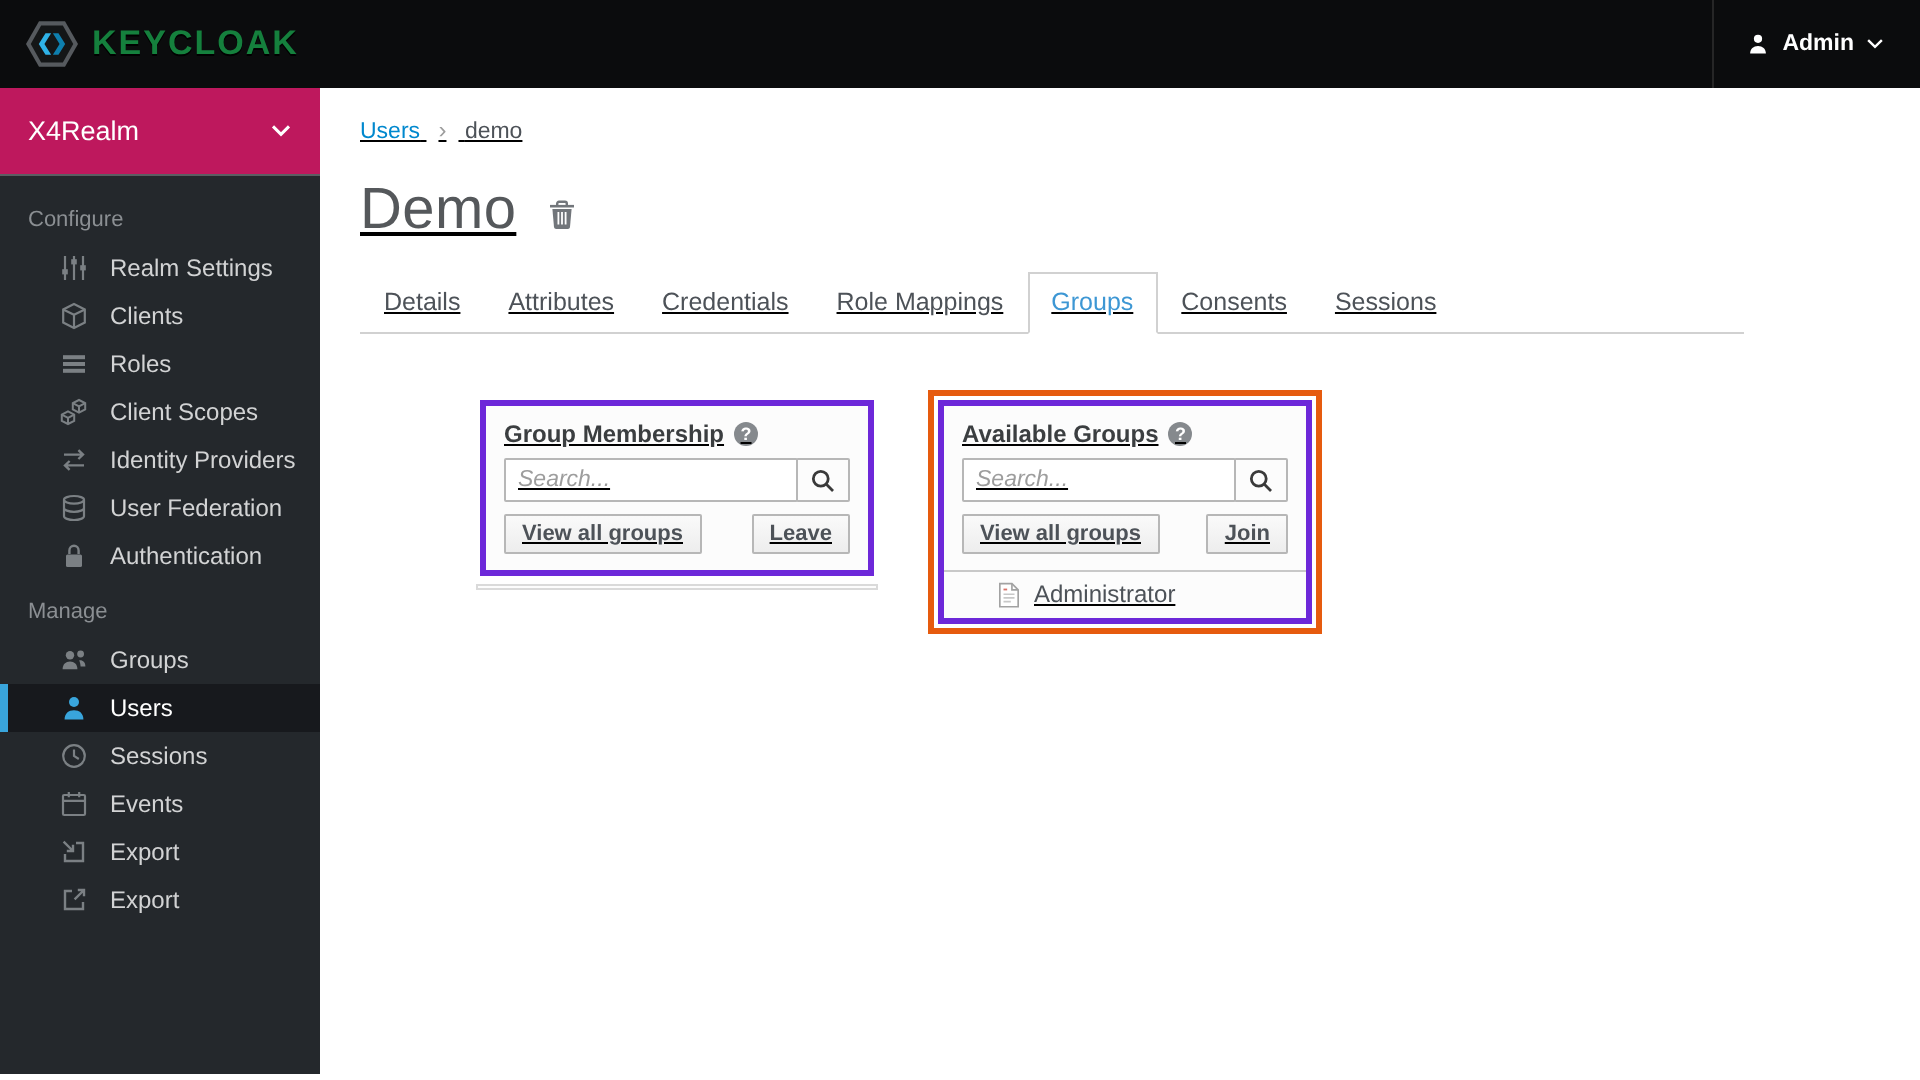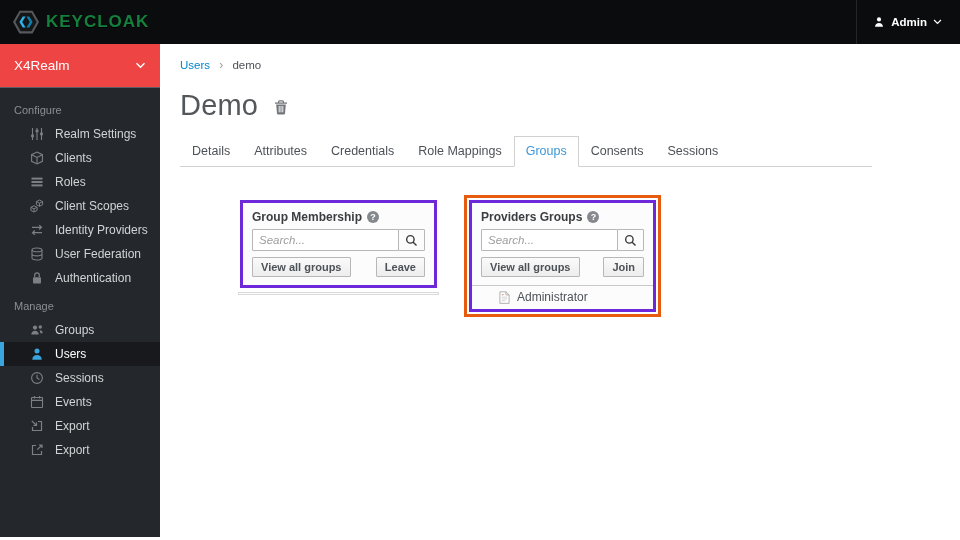--- a/index.html
+++ b/index.html
@@ -13,35 +13,35 @@
   .brand { display:flex; align-items:center; gap:7px; padding-left:13px; cursor:pointer; }
   .brand-text { font-size:17px; font-weight:bold; letter-spacing:1px; color:#15803d;
                 text-shadow:0 1px 0 #000; }
   .usermenu { display:flex; align-items:center; gap:6px; height:56px; padding:0 18px 0 16px;
               border-left:1px solid #262626; color:#fff; font-size:11.5px; font-weight:bold;
               cursor:pointer; }
 
   
   .sidebar { position:absolute; top:44px; left:0; width:160px; height:493px;
              background:#24282c; }
-  .realm-sel { height:44px; background:#ef4444; display:flex; align-items:center;
+  .realm-sel { height:44px; background:#be185d; display:flex; align-items:center;
                justify-content:space-between; padding:4px 14px; color:#fff; font-size:13.5px;
                border-bottom:1px solid #5b5e62; cursor:pointer; }
   .nav { padding-top:6px; }
   .sec-label { padding:10px 14px 6px; font-size:11px; color:#8b8f93; }
   .nav-item { height:24px; display:flex; align-items:center; gap:11px;
               padding-left:30px; cursor:pointer; color:#d2d3d4; font-size:12px; }
   .nav-item .nicon { width:14px; height:14px; color:#7b8084; flex:0 0 14px; display:flex; }
   .nav-item.active { background:#17191d; border-left:4px solid #39a5dc; padding-left:26px;
                      color:#fff; }
   .nav-item.active .nicon { color:#39a5dc; }
 
   
   .content { position:absolute; top:44px; left:160px; width:732px; height:496px;
-             background:#fff; padding:12px 20px 0; }
+             background:#fff; padding:12px 20px 0;text-decoration:underline; }
   .breadcrumb { font-size:11.5px; margin:2px 0 0; }
   .crumb-link { color:#0088ce; text-decoration:none; cursor:pointer; }
   .crumb-sep { color:#9d9d9d; margin:0 6px; font-size:12px; }
   .crumb-cur { color:#4d5258; }
   .page-title { display:flex; align-items:center; gap:15px; margin:17px 0 12px; }
   .page-title h1 { font-size:29px; font-weight:300; color:#55585b; letter-spacing:.2px; }
   .trash-btn { color:#72767b; cursor:pointer; display:flex; margin-top:4px; }
 
   .tabs { display:flex; border-bottom:1px solid #d1d1d1; margin-top:14px; }
   .tab { padding:7px 11px 8px; font-size:12.5px; color:#4d5258; cursor:pointer;
@@ -305,21 +305,21 @@
           <button class="btn">View all groups</button>
           <button class="btn">Leave</button>
         </div>
       </div>
       <div class="tree-stub"></div>
     </div>
 
     <div class="highlight">
       <div class="panel">
         <div class="panel-head">
-          <span>Providers Groups</span>
+          <span>Available Groups</span>
           <span class="help-ic">?</span>
         </div>
         <div class="search-row">
           <input type="text" placeholder="Search..." style="">
           <span class="search-btn">
             <svg width="13" height="13" viewBox="0 0 14 14" fill="none" stroke="currentColor" stroke-width="1.5">
               <circle cx="5.8" cy="5.8" r="4"></circle>
               <path d="M8.8 8.8l3.6 3.6"></path>
             </svg>
           </span>

